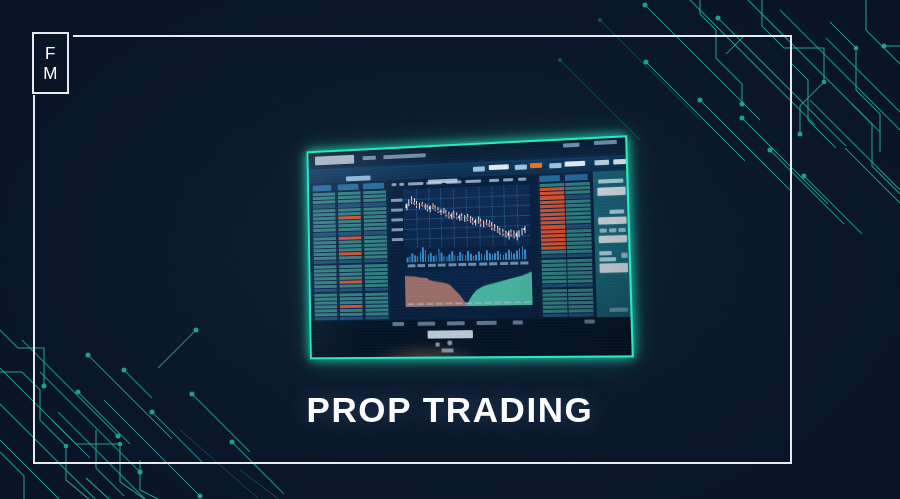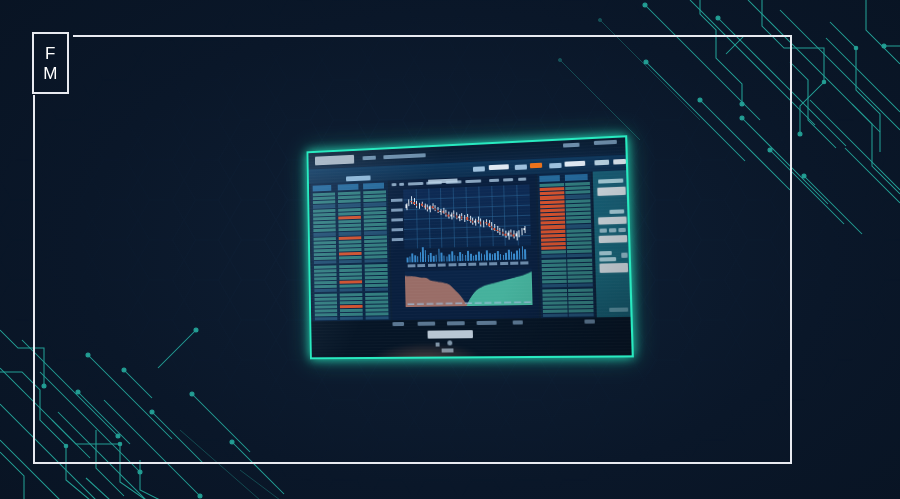--- a/index.html
+++ b/index.html
@@ -821,13 +821,14 @@
         <div class="bt-ico" style="left:142px; top:21px; width:5px; height:5px; border-radius:50%;"></div>
         <div class="bt-ico" style="left:136px; top:29px; width:12px; height:4px;"></div>
         <div id="hand"></div>
       </div>
 
       <div id="scan"></div>
       <div id="screen-sheen"></div>
     </div>
   </div>
 
+  <div id="title">PROP TRADING</div>
 </div>
 
 </body></html>

